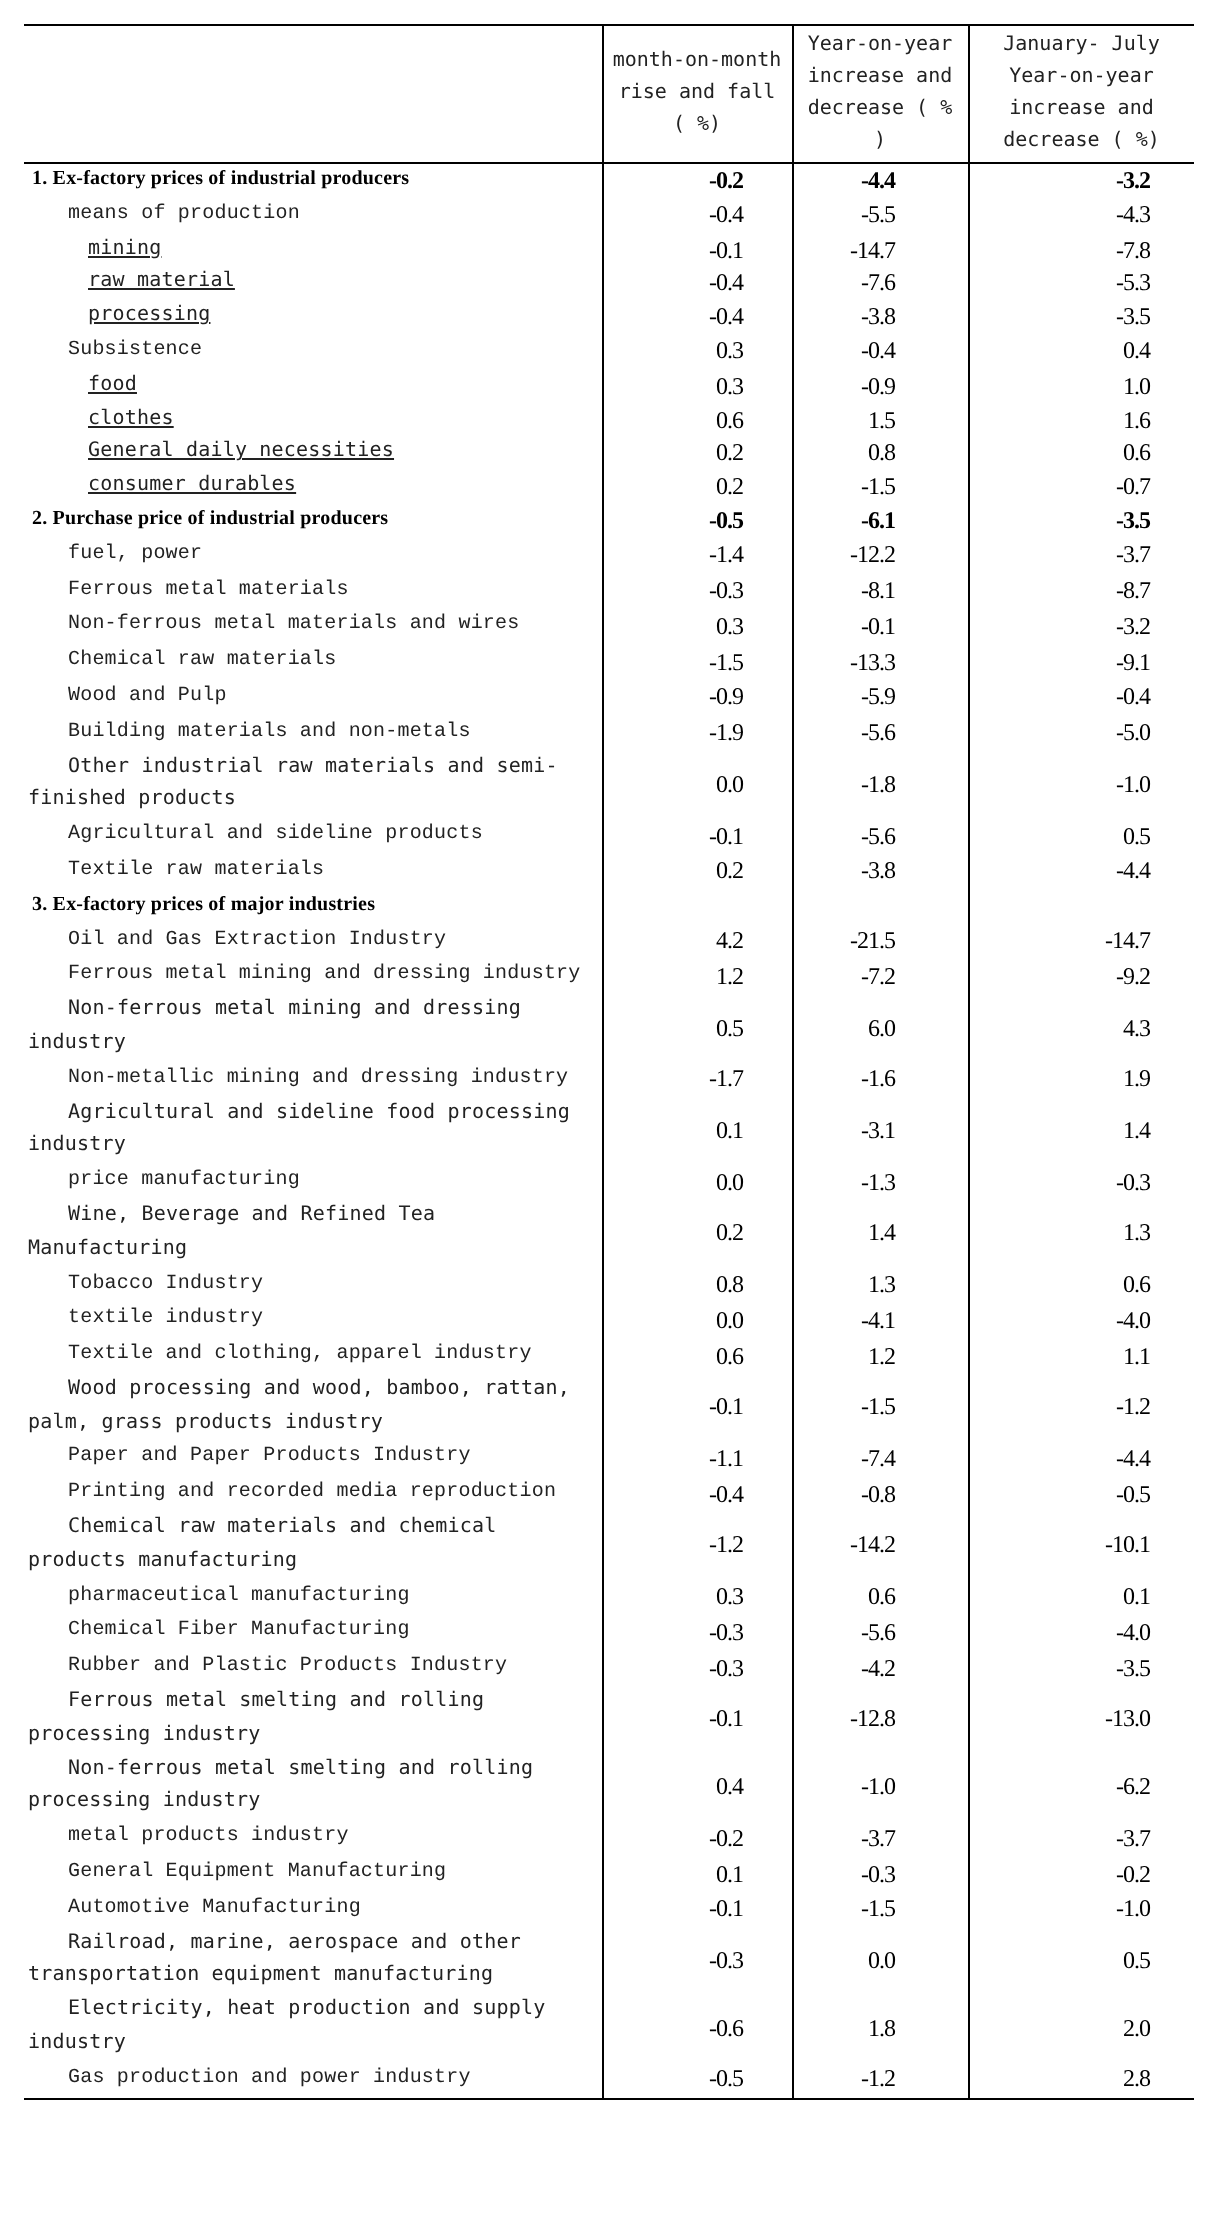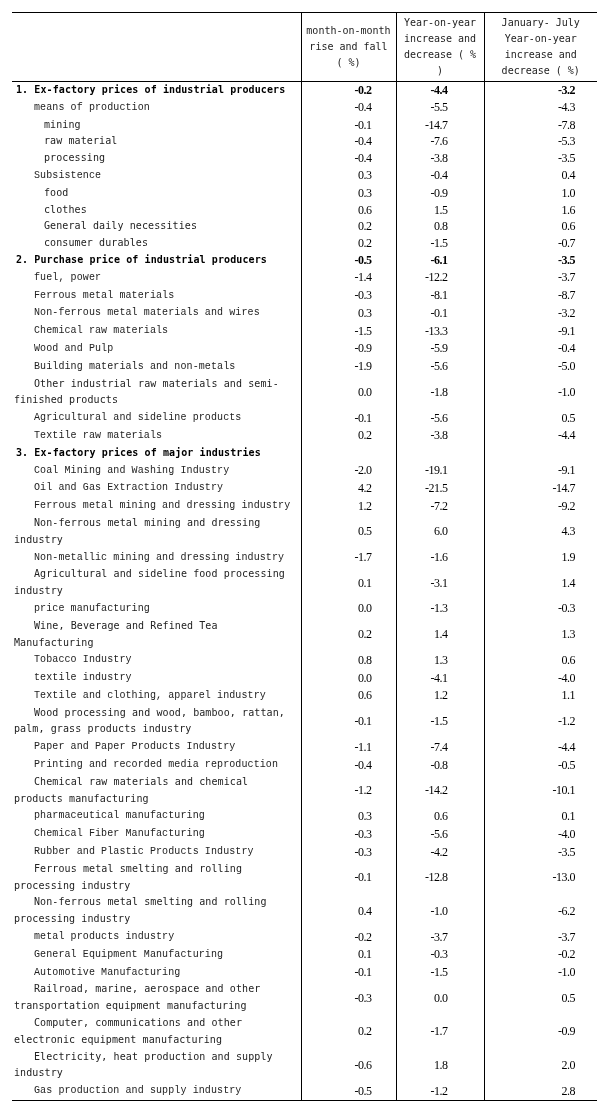--- a/index.html
+++ b/index.html
@@ -21,23 +21,23 @@
     font-size: 10px; line-height: 16px; padding: 2px 4px; height: 62px;
     color: #222;
   }
   .tbl th.blank { }
   .tbl th, .tbl td.num { border-left: 1px solid #000; }
   .tbl td {
     padding: 0 2px 0 2px; vertical-align: middle;
   }
   .tbl td.label { font-size: 10px; color: #222; letter-spacing: 0.1px; }
   .tbl td.label .ind1 { display: inline; padding-left: 20px; font-family: Liberation Mono, monospace; }
-  .tbl td.label .ind2 { display: inline; padding-left: 30px; }
+  .tbl td.label .ind2 { display: inline; padding-left: 30px; text-decoration: underline; }
   .tbl td.label .hang { display: block; text-indent: 20px; }
-  .tbl tr.sec td.label { font-weight: bold; color: #000; padding-left: 4px; }
+  .tbl tr.sec td.label { font-weight: bold; color: #000; padding-left: 4px; font-family: Liberation Serif, serif; }
   .tbl td.num {
     text-align: right; font-family: "Liberation Serif", "DejaVu Serif", serif;
     font-size: 12px; letter-spacing: -0.5px; padding-right: 24px;
   }
   .tbl td.num.c2 { padding-right: 36px; }
   .tbl td.num.c3 { padding-right: 22px; margin-top: 24px; }
   .tbl tr.sec td.num { font-weight: bold; }
 </style>
 </head>
 <body>
@@ -180,26 +180,20 @@
         <td class="num c2">-3.8</td>
         <td class="num c3">-4.4</td>
       </tr>
       <tr class="sec">
         <td class="label"><span class="">3. Ex-factory prices of major industries</span></td>
         <td class="num c1"></td>
         <td class="num c2"></td>
         <td class="num c3"></td>
       </tr>
       <tr>
-        <td class="label"><span class="ind1">Coal Mining and Washing Industry</span></td>
-        <td class="num c1">-2.0</td>
-        <td class="num c2">-19.1</td>
-        <td class="num c3">-9.1</td>
-      </tr>
-      <tr>
         <td class="label"><span class="ind1">Oil and Gas Extraction Industry</span></td>
         <td class="num c1">4.2</td>
         <td class="num c2">-21.5</td>
         <td class="num c3">-14.7</td>
       </tr>
       <tr>
         <td class="label"><span class="ind1">Ferrous metal mining and dressing industry</span></td>
         <td class="num c1">1.2</td>
         <td class="num c2">-7.2</td>
         <td class="num c3">-9.2</td>
@@ -341,34 +335,26 @@
       <tr>
         <td class="label">
           <span class="hang">Railroad, marine, aerospace and other transportation equipment manufacturing</span>
         </td>
         <td class="num c1">-0.3</td>
         <td class="num c2">0.0</td>
         <td class="num c3">0.5</td>
       </tr>
       <tr>
         <td class="label">
-          <span class="hang">Computer, communications and other electronic equipment manufacturing</span>
-        </td>
-        <td class="num c1">0.2</td>
-        <td class="num c2">-1.7</td>
-        <td class="num c3">-0.9</td>
-      </tr>
-      <tr>
-        <td class="label">
           <span class="hang">Electricity, heat production and supply industry</span>
         </td>
         <td class="num c1">-0.6</td>
         <td class="num c2">1.8</td>
         <td class="num c3">2.0</td>
       </tr>
       <tr>
-        <td class="label"><span class="ind1">Gas production and supply industry</span></td>
+        <td class="label"><span class="ind1">Gas production and power industry</span></td>
         <td class="num c1">-0.5</td>
         <td class="num c2">-1.2</td>
         <td class="num c3">2.8</td>
       </tr>
     </tbody>
 </table>
 
 </body></html>

